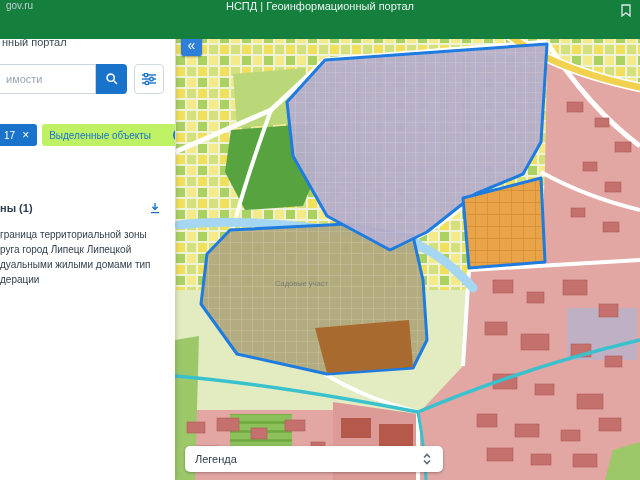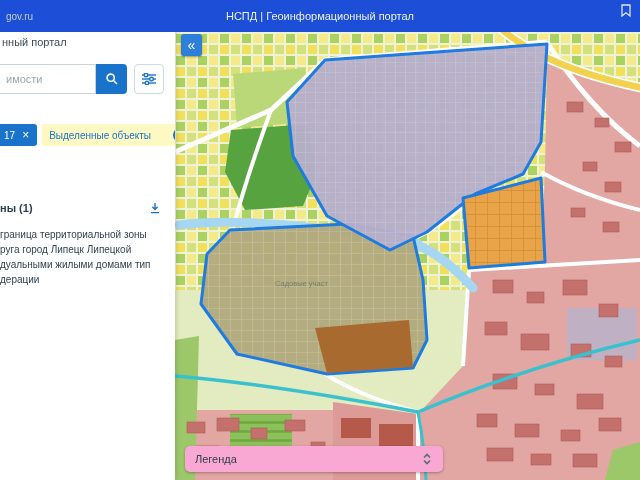--- a/index.html
+++ b/index.html
@@ -1,45 +1,45 @@
 <!DOCTYPE html>
 <html><head>
 <meta charset="utf-8">
 <style>
   *{margin:0;padding:0;box-sizing:border-box}
   html,body{width:640px;height:480px;overflow:hidden;font-family:"Liberation Sans","DejaVu Sans",sans-serif;background:#fff}
   .screen{position:relative;width:640px;height:480px;background:#fff;overflow:hidden}
 
-  .topbar{position:absolute;top:0;left:0;right:0;height:32px;background:#1d4ed8;display:flex;align-items:center;z-index:5}
+  .topbar{position:absolute;top:0;left:0;right:0;height:39px;background:#15803d;display:flex;z-index:5}
   .brand{position:absolute;left:6px;font-size:10px;color:#c2cdd8;cursor:pointer}
   .apptitle{flex:1;text-align:center;font-size:11px;color:#edf2f7}
   .bookmark{position:absolute;right:9px;top:4px;cursor:pointer;line-height:0}
 
   .sidebar{position:absolute;top:22px;left:0;width:175px;bottom:0;background:#fff;overflow:hidden;z-index:3;box-shadow:2px 0 4px rgba(0,0,0,.12)}
   .portal-title{margin:14px 0 0 2px;font-size:11px;color:#3b4a57}
   .search-row{display:flex;align-items:center;margin-top:16px}
   .search-input{width:96px;height:30px;border:1px solid #c9d4de;border-left:none;font-size:11px;padding:0 6px;color:#333;outline:none;border-radius:0}
   .search-input::placeholder{color:#9aa7b2}
   .search-btn{width:31px;height:30px;background:#1a73ca;border:none;border-radius:0 4px 4px 0;display:flex;align-items:center;justify-content:center;cursor:pointer}
   .filter-btn{width:30px;height:30px;margin-left:7px;background:#fff;border:1px solid #cfd9e2;border-radius:4px;display:flex;align-items:center;justify-content:center;cursor:pointer}
   .tabs{display:flex;align-items:center;margin-top:30px;gap:5px}
   .tab{height:22px;display:flex;align-items:center;font-size:10px;border-radius:3px;cursor:pointer;white-space:nowrap}
   .tab-primary{background:#1a73ca;color:#fff;margin-left:-12px;padding:0 8px 0 16px;gap:7px}
-  .tab-light{background:#fef9c3;color:#1a73ca;padding:0 7px;gap:22px}
+  .tab-light{background:#bef264;color:#1a73ca;padding:0 7px;gap:22px}
   .badge{background:#1a73ca;color:#fff;border-radius:8px;min-width:14px;height:14px;font-size:9px;display:flex;align-items:center;justify-content:center;padding:0 3px}
   .x{font-size:12px;line-height:1;cursor:pointer}
   .group-row{display:flex;justify-content:space-between;align-items:center;margin:56px 14px 0 0}
   .group-title{font-size:11px;font-weight:bold;color:#2f3e4c}
   .dl{cursor:pointer;line-height:0}
   .result-text{margin-top:13px;font-size:10px;line-height:1.5;color:#33424f;cursor:pointer}
 
   .map{position:absolute;top:22px;left:175px;right:0;bottom:0;overflow:hidden;background:#e3ebc0;cursor:grab}
   .map-svg{position:absolute;top:0;left:0}
   .collapse{position:absolute;top:12px;left:6px;width:21px;height:22px;background:#2d7fd9;color:#fff;border:none;border-radius:3px;font-size:14px;line-height:20px;cursor:pointer;box-shadow:0 1px 2px rgba(0,0,0,.35);z-index:4;padding:0}
-  .legend{position:absolute;left:10px;bottom:8px;width:258px;height:26px;background:#f9a8d4;border-radius:5px;display:flex;align-items:center;justify-content:space-between;padding:0 10px;box-shadow:0 1px 3px rgba(0,0,0,.3);font-size:11px;color:#30404d;cursor:pointer;z-index:4}
+  .legend{position:absolute;left:10px;bottom:8px;width:258px;height:26px;background:#ffffff;border-radius:5px;display:flex;align-items:center;justify-content:space-between;padding:0 10px;box-shadow:0 1px 3px rgba(0,0,0,.3);font-size:11px;color:#30404d;cursor:pointer;z-index:4}
 </style>
 </head>
 <body>
 
 <div class="screen">
 
   <header class="topbar">
     <span class="brand">gov.ru</span>
     <span class="apptitle">НСПД | Геоинформационный портал</span>
     <span class="bookmark">

